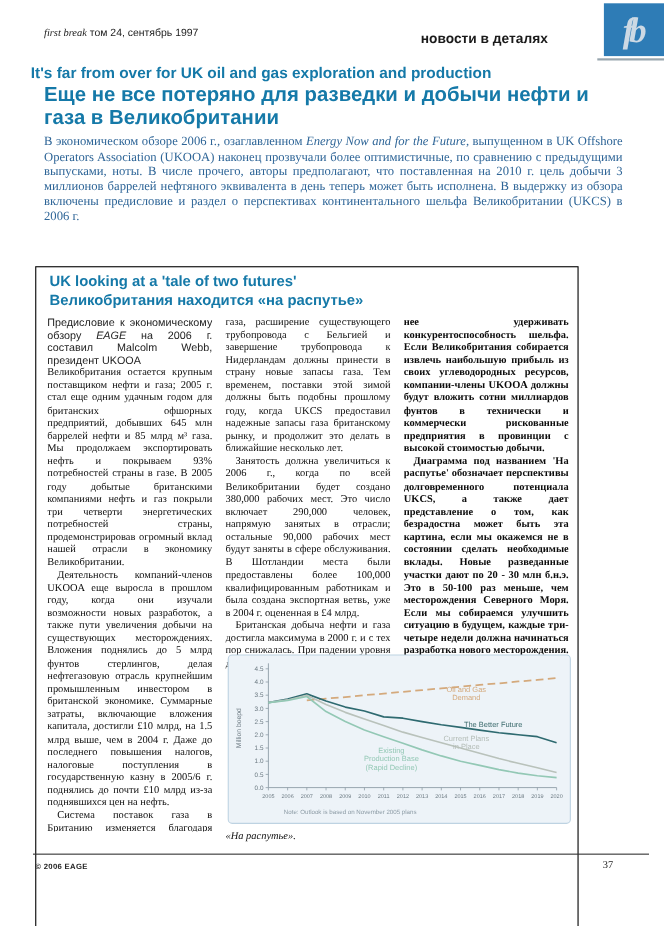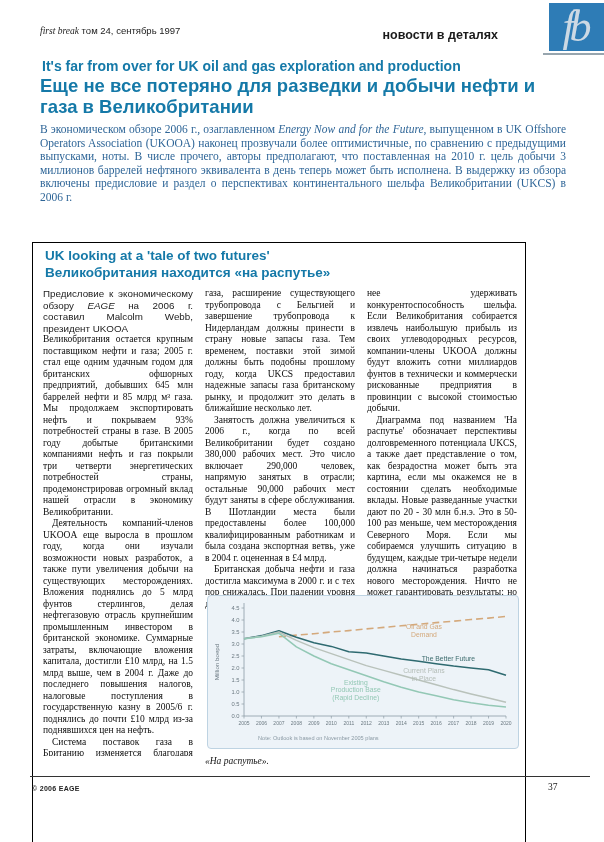--- a/index.html
+++ b/index.html
@@ -9,27 +9,27 @@
     overflow:hidden;
   }
   
   .hdr-left { position:absolute; left:40px; top:25px; font-size:9.5px; color:#222;
               font-family:"Liberation Sans",sans-serif; }
   .hdr-left .jrnl { font-style:italic; font-family:"Liberation Serif",serif; }
   .hdr-right { position:absolute; right:106px; top:28px; font-weight:bold;
                font-size:12.5px; color:#1a1a1a; }
   .logo { position:absolute; left:549px; top:3px; width:55px; height:48px;
           background:#2e7cb6; display:flex; align-items:center; justify-content:center; }
-  .logo span { font-family:"Liberation Serif",serif; font-style:italic; font-weight:normal;
-               font-size:44px; color:#ccd9e4; letter-spacing:-5px; line-height:1;
+  .logo span { font-family:"Liberation Serif",serif; font-style:italic; font-weight:bold;
+               font-size:32px; color:#ccd9e4; letter-spacing:-5px; line-height:1;
                transform:translateX(-2px); }
   .logo-rule { position:absolute; left:543px; top:53px; width:61px; height:2px; background:#97a5ae; }
 
   
-  .title-en { position:absolute; left:42px; top:58px; width:530px;
+  .title-en { position:absolute; left:28px; top:58px; width:530px;
               font-size:14px; font-weight:bold; color:#1579a8; }
   .title-ru { position:absolute; left:40px; top:75px; width:516px;
               font-size:18.5px; font-weight:bold; color:#1579a8; line-height:21px; }
 
   
   .intro { position:absolute; left:40px; top:123px; width:526px;
            font-family:"Liberation Serif",serif; font-size:11.5px; line-height:13.5px;
            text-align:justify; color:#2e6597; }
   .intro em { font-style:italic; }
 
@@ -38,21 +38,21 @@
          border:1.5px solid #000; background:#fff; box-sizing:border-box; }
   .box-title { position:absolute; left:12px; top:5px; font-size:13.5px; font-weight:bold;
                color:#1579a8; line-height:16.5px; }
   .col { position:absolute; top:45px; width:150px;
          font-family:"Liberation Serif",serif; font-size:9.5px; line-height:11.5px;
          text-align:justify; color:#0c0c0c; overflow:hidden; }
   .col p { margin:0; }
   .col p.indent { text-indent:9px; }
   .col-1 { left:10px;  height:468px; }
   .col-2 { left:172px; height:338px; }
-  .col-3 { left:334px; height:340px; }
+  .col-3 { left:334px; height:340px;font-weight:bold; }
   .lead { font-family:"Liberation Sans",sans-serif; font-size:9.8px; line-height:11.6px;
           color:#222; margin:0 0 3px 0; text-align:justify; }
   .lead em { font-style:italic; }
 
   
   .chart-wrap { position:absolute; left:174px; top:352px; width:310px; height:152px;
                 background:#edf3f8; border:1px solid #bed3e2; border-radius:4px; }
   .caption { position:absolute; left:172px; top:513px; font-family:"Liberation Serif",serif;
              font-style:italic; font-size:9.5px; color:#111; }
 

